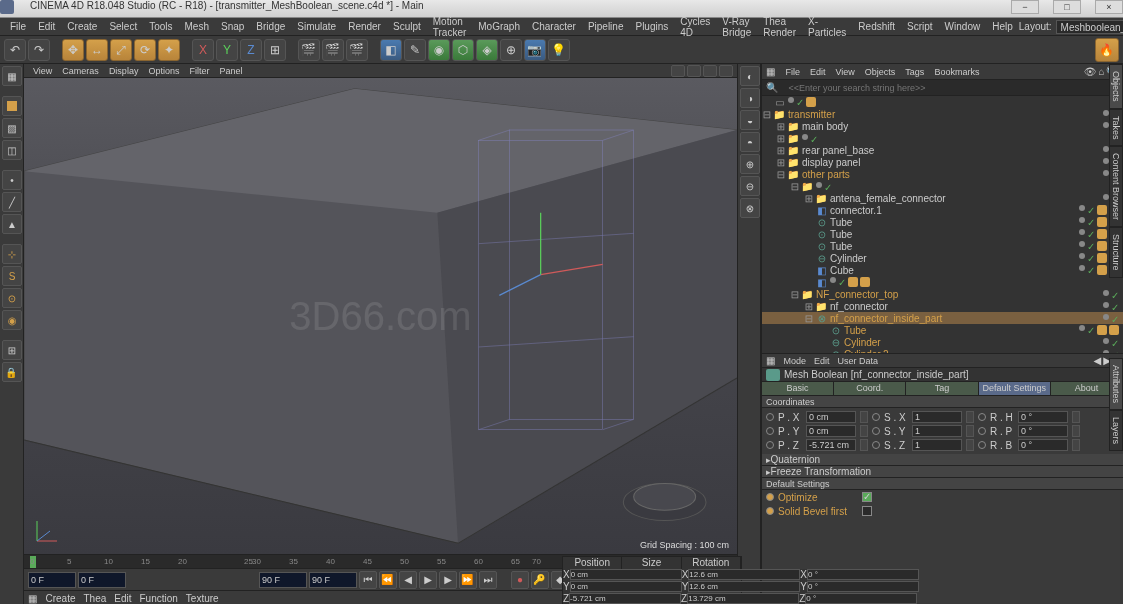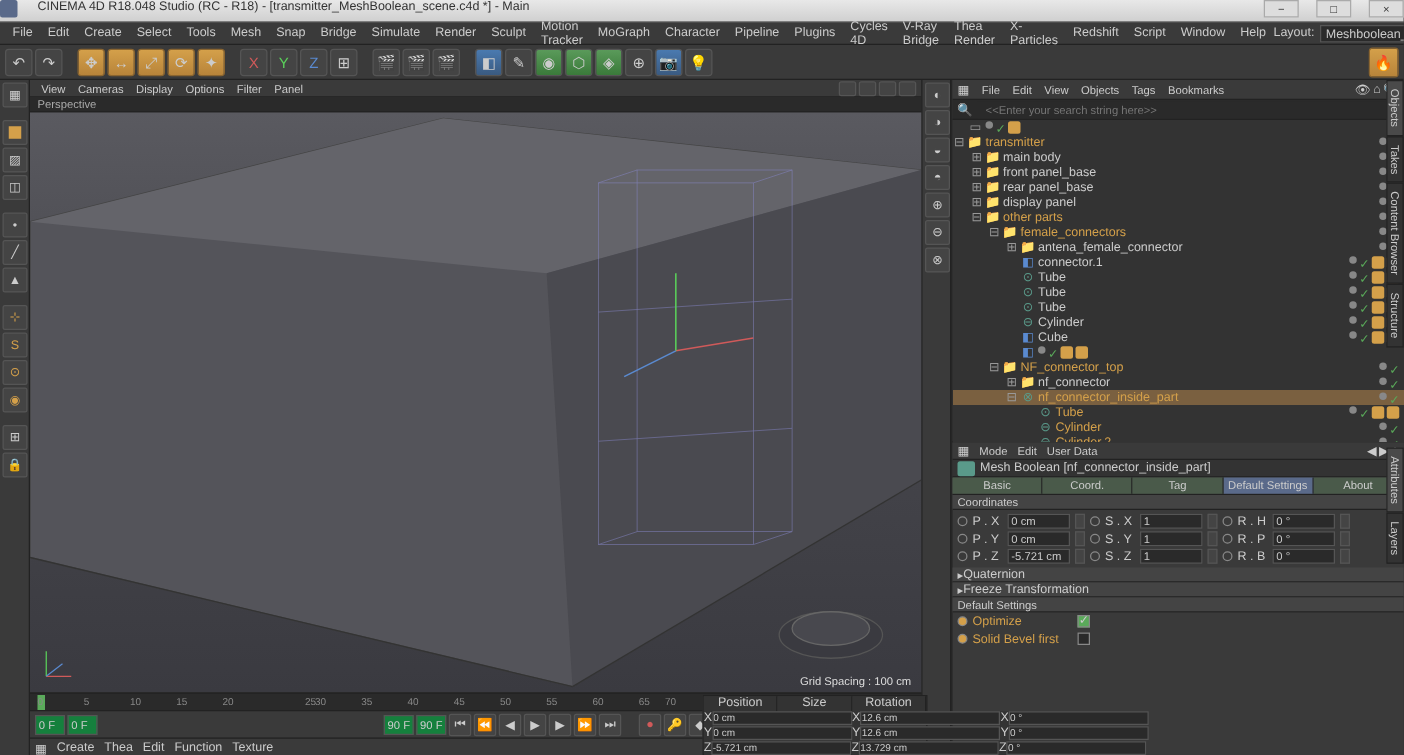--- a/index.html
+++ b/index.html
@@ -25,21 +25,21 @@
 .vp-menubar .mi { padding: 0 5px; cursor: pointer; font-size: 9px; }
 .vp-tab { height: 12px; background: #2a2a2a; padding: 0 6px; font-size: 9px; color: #aaa; border-bottom: 1px solid #222; }
 .viewport { flex: 1; background: linear-gradient(180deg, #5a5a60 0%, #48484e 40%, #3a3a40 100%); position: relative; overflow: hidden; }
 .viewport .grid-info { position: absolute; bottom: 4px; right: 8px; font-size: 9px; color: #ddd; }
 .viewport .watermark { position: absolute; top: 50%; left: 50%; transform: translate(-50%,-50%); opacity: 0.1; font-size: 40px; color: #fff; pointer-events: none; }
 .viewport .axis { position: absolute; bottom: 8px; left: 8px; width: 30px; height: 30px; }
 .timeline { height: 14px; background: #2a2a2a; display: flex; align-items: center; font-size: 9px; color: #888; border-top: 1px solid #222; position: relative; }
 .timeline .mark { position: absolute; font-size: 8px; }
 .timeline .playhead { position: absolute; left: 6px; width: 6px; height: 12px; background: #5aaa5a; }
 .playback { height: 22px; background: #3a3a3a; display: flex; align-items: center; padding: 0 4px; gap: 2px; border-top: 1px solid #222; }
-.pinput { width: 24px; height: 16px; background: #15803d; border: 1px solid #555; color: #ccc; font-size: 9px; padding: 0 2px; }
+.pinput { width: 48px; height: 16px; background: #0f172a; border: 1px solid #555; color: #ccc; font-size: 9px; padding: 0 2px; }
 .pbtn { width: 18px; height: 18px; background: #444; border: 1px solid #555; border-radius: 2px; cursor: pointer; display: flex; align-items: center; justify-content: center; font-size: 10px; }
 .bottombar { height: 16px; background: #3a3a3a; display: flex; align-items: center; padding: 0 4px; gap: 8px; border-top: 1px solid #222; font-size: 9px; }
 .bottombar .bi { cursor: pointer; }
 .rightpanel { width: 380px; background: #3a3a3a; display: flex; flex-direction: column; border-left: 1px solid #222; }
 .rtabs { position: absolute; right: 0; top: 36px; width: 14px; display: flex; flex-direction: column; }
 .rtab { writing-mode: vertical-rl; padding: 6px 1px; background: #333; border: 1px solid #222; font-size: 9px; cursor: pointer; text-align: center; }
 .rtab.active { background: #4a4a4a; }
 .obj-menubar { height: 16px; background: #3a3a3a; display: flex; align-items: center; padding: 0 4px; border-bottom: 1px solid #222; gap: 2px; }
 .obj-menubar .mi { padding: 0 4px; cursor: pointer; font-size: 9px; }
 .obj-search { height: 16px; background: #2a2a2a; display: flex; align-items: center; border-bottom: 1px solid #222; }
@@ -187,21 +187,20 @@
         <span class="mi">Options</span>
         <span class="mi">Filter</span>
         <span class="mi">Panel</span>
         <span style="margin-left:auto;display:flex;gap:2px">
         <span class="ltbtn" style="width:14px;height:12px"></span>
         <span class="ltbtn" style="width:14px;height:12px"></span>
         <span class="ltbtn" style="width:14px;height:12px"></span>
         <span class="ltbtn" style="width:14px;height:12px"></span>
       </span>
     </div>
-    <div class="vp-tab">Perspective</div>
     <div class="viewport">
       <div class="vp-3d">
         <svg viewBox="0 0 690 440">
           <polygon points="0,80 320,0 690,40 690,280 420,440 0,340" fill="#54545a" stroke="#444"></polygon>
           <polygon points="0,80 320,0 690,40 400,120 0,80" fill="#64646a"></polygon>
           <polygon points="400,120 690,40 690,280 420,440" fill="#4a4a50"></polygon>
           <line x1="0" y1="340" x2="420" y2="440" stroke="#333"></line>
           <line x1="420" y1="440" x2="690" y2="280" stroke="#333"></line>
           <g stroke="#8a8ad0" stroke-width="0.5" fill="none" opacity="0.7">
             <rect x="440" y="50" width="120" height="280"></rect>
@@ -223,20 +222,21 @@
         </svg>
       </div>
       <div class="axis">
         <svg viewBox="0 0 30 30">
             <line x1="5" y1="25" x2="25" y2="25" stroke="#d05a5a"></line>
             <line x1="5" y1="25" x2="5" y2="5" stroke="#5ad05a"></line>
             <line x1="5" y1="25" x2="18" y2="15" stroke="#5a8ad0"></line>
           </svg>
       </div>
       <div class="grid-info">Grid Spacing : 100 cm</div>
+      <div class="watermark">3D66.com</div>
     </div>
     <div class="timeline" id="timeline">
       <div class="playhead"></div>
     <span class="mark" style="left: 6px;">0</span>
         <span class="mark" style="left: 43px;">5</span>
         <span class="mark" style="left: 80px;">10</span>
         <span class="mark" style="left: 117px;">15</span>
         <span class="mark" style="left: 154px;">20</span>
         <span class="mark" style="left: 191px; margin-left: 29px;">25</span>
         <span class="mark" style="left: 228px;">30</span>
@@ -347,21 +347,20 @@
           <span class="name">main body</span>
           <span class="tags">
             <span class="dot-g"></span>
             <span class="chk">✓</span>
           </span>
         </div>
         <div class="obj-row">
           <span class="indent" style="width: 14px;"></span>
           <span class="expander">⊞</span>
           <span class="icon" style="color: rgb(138, 122, 90);">📁</span>
-          <span class="name">front panel_base</span>
           <span class="tags">
             <span class="dot-g"></span>
             <span class="chk">✓</span>
           </span>
         </div>
         <div class="obj-row">
           <span class="indent" style="width: 14px;"></span>
           <span class="expander">⊞</span>
           <span class="icon" style="color: rgb(138, 122, 90);">📁</span>
           <span class="name">rear panel_base</span>
@@ -387,21 +386,20 @@
           <span class="name orange">other parts</span>
           <span class="tags">
             <span class="dot-g"></span>
             <span class="chk">✓</span>
           </span>
         </div>
         <div class="obj-row">
           <span class="indent" style="width: 28px;"></span>
           <span class="expander">⊟</span>
           <span class="icon" style="color: rgb(138, 122, 90);">📁</span>
-          <span class="name orange">female_connectors</span>
           <span class="tags">
             <span class="dot-g"></span>
             <span class="chk">✓</span>
           </span>
         </div>
         <div class="obj-row">
           <span class="indent" style="width: 42px;"></span>
           <span class="expander">⊞</span>
           <span class="icon" style="color: rgb(138, 122, 90);">📁</span>
           <span class="name">antena_female_connector</span>

